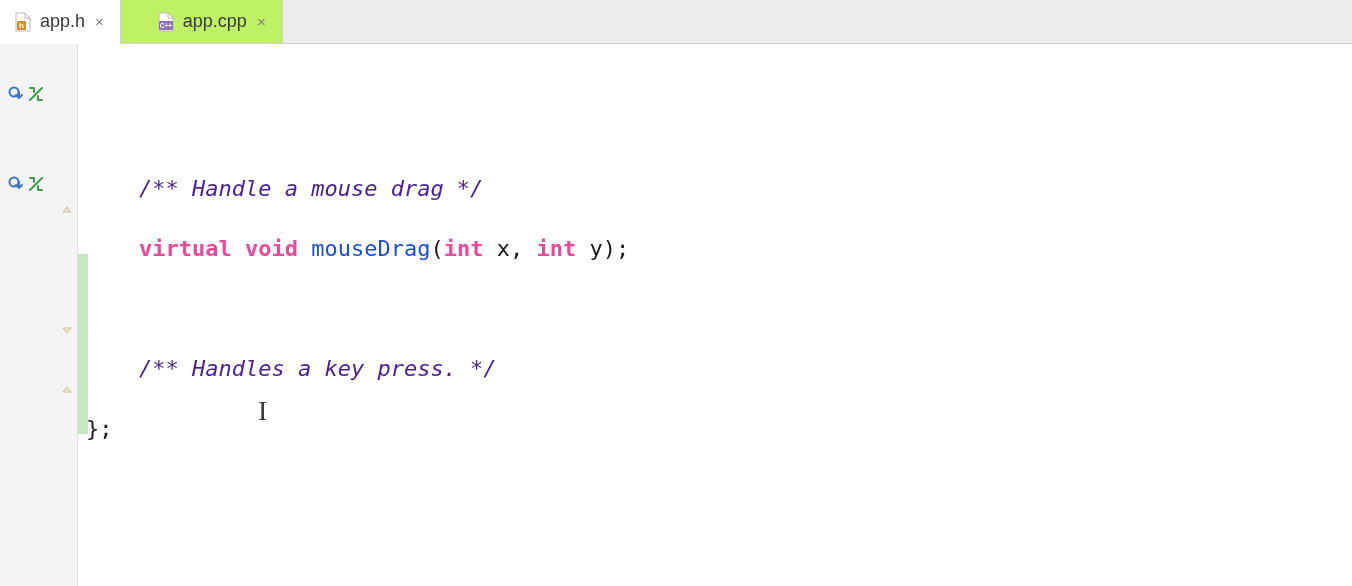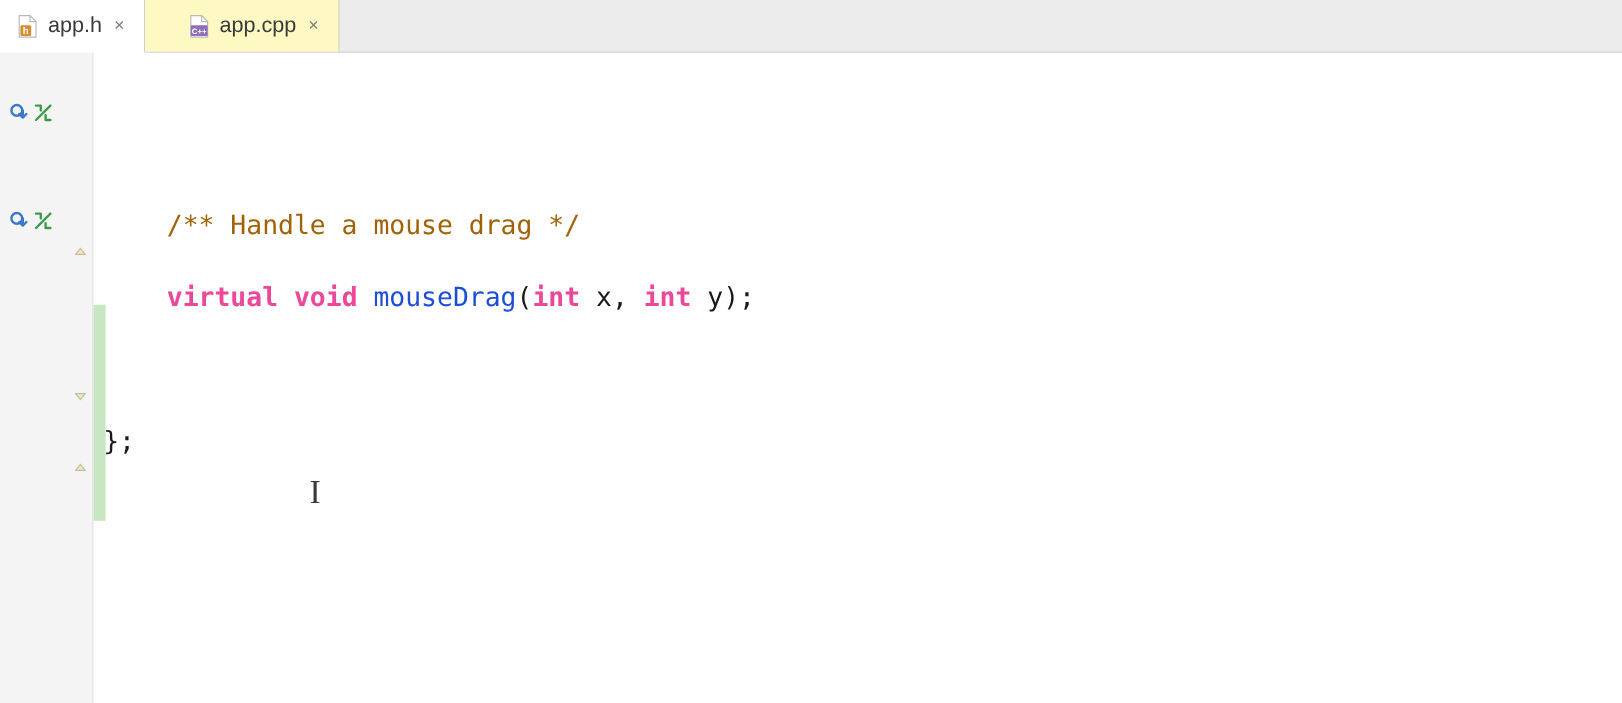--- a/index.html
+++ b/index.html
@@ -29,21 +29,21 @@
     color: #3a3a3a;
     border-right: 1px solid #cfcfcf;
     cursor: pointer;
   }
   .tab.active {
     background: #ffffff;
     border-bottom: 1px solid #ffffff;
     margin-bottom: -1px;
   }
   .tab.inactive {
-    background: #fef9c3;
+    background: #bef264;
     padding-left: 36px;
   }
   .tab .label { white-space: nowrap; }
   .tab .close {
     font-size: 15px;
     color: #7f7f7f;
     padding: 0 2px;
     line-height: 1;
   }
   .file-icon {
@@ -94,21 +94,21 @@
     line-height: 30px;
     color: #1a1a1a;
     padding-top: 10px;
     white-space: pre;
     position: relative;
   }
   .code .line { padding-left: 8px; height:30px; }
 
   
   .kw   { color: #ec4899; font-weight: bold; }
-  .cmt  { color: #a16207; }
+  .cmt  { color: #4c1d95; font-style: italic; }
   .fn   { color: #1d4ed8; }
   .punc { color: #1a1a1a; }
 
   
   .caret {
     position: absolute;
     font-family: serif;
     font-size: 28px;
     color: #3a3a3a;
     pointer-events: none;
@@ -192,20 +192,21 @@
     </div>
   </div>
 
   <div class="code">
     
     <div class="change-bar" style="top:210px; height:180px;"></div>
 
 <div class="line">    <span class="cmt">/** Handle a mouse drag */</span></div>
 <div class="line">    <span class="kw">virtual</span> <span class="kw">void</span> <span class="fn">mouseDrag</span><span class="punc">(</span><span class="kw">int</span> <span>x</span><span class="punc">, </span><span class="kw">int</span> <span>y</span><span class="punc">);</span></div>
 <div class="line"></div>
+<div class="line">    <span class="cmt">/** Handles a key press. */</span></div>
 <div class="line"><span class="punc">};</span></div>
 <div class="line"></div>
 
 
 
 
 
 
     <span class="caret" style="left:180px; top:352px;">I</span>
   </div>

